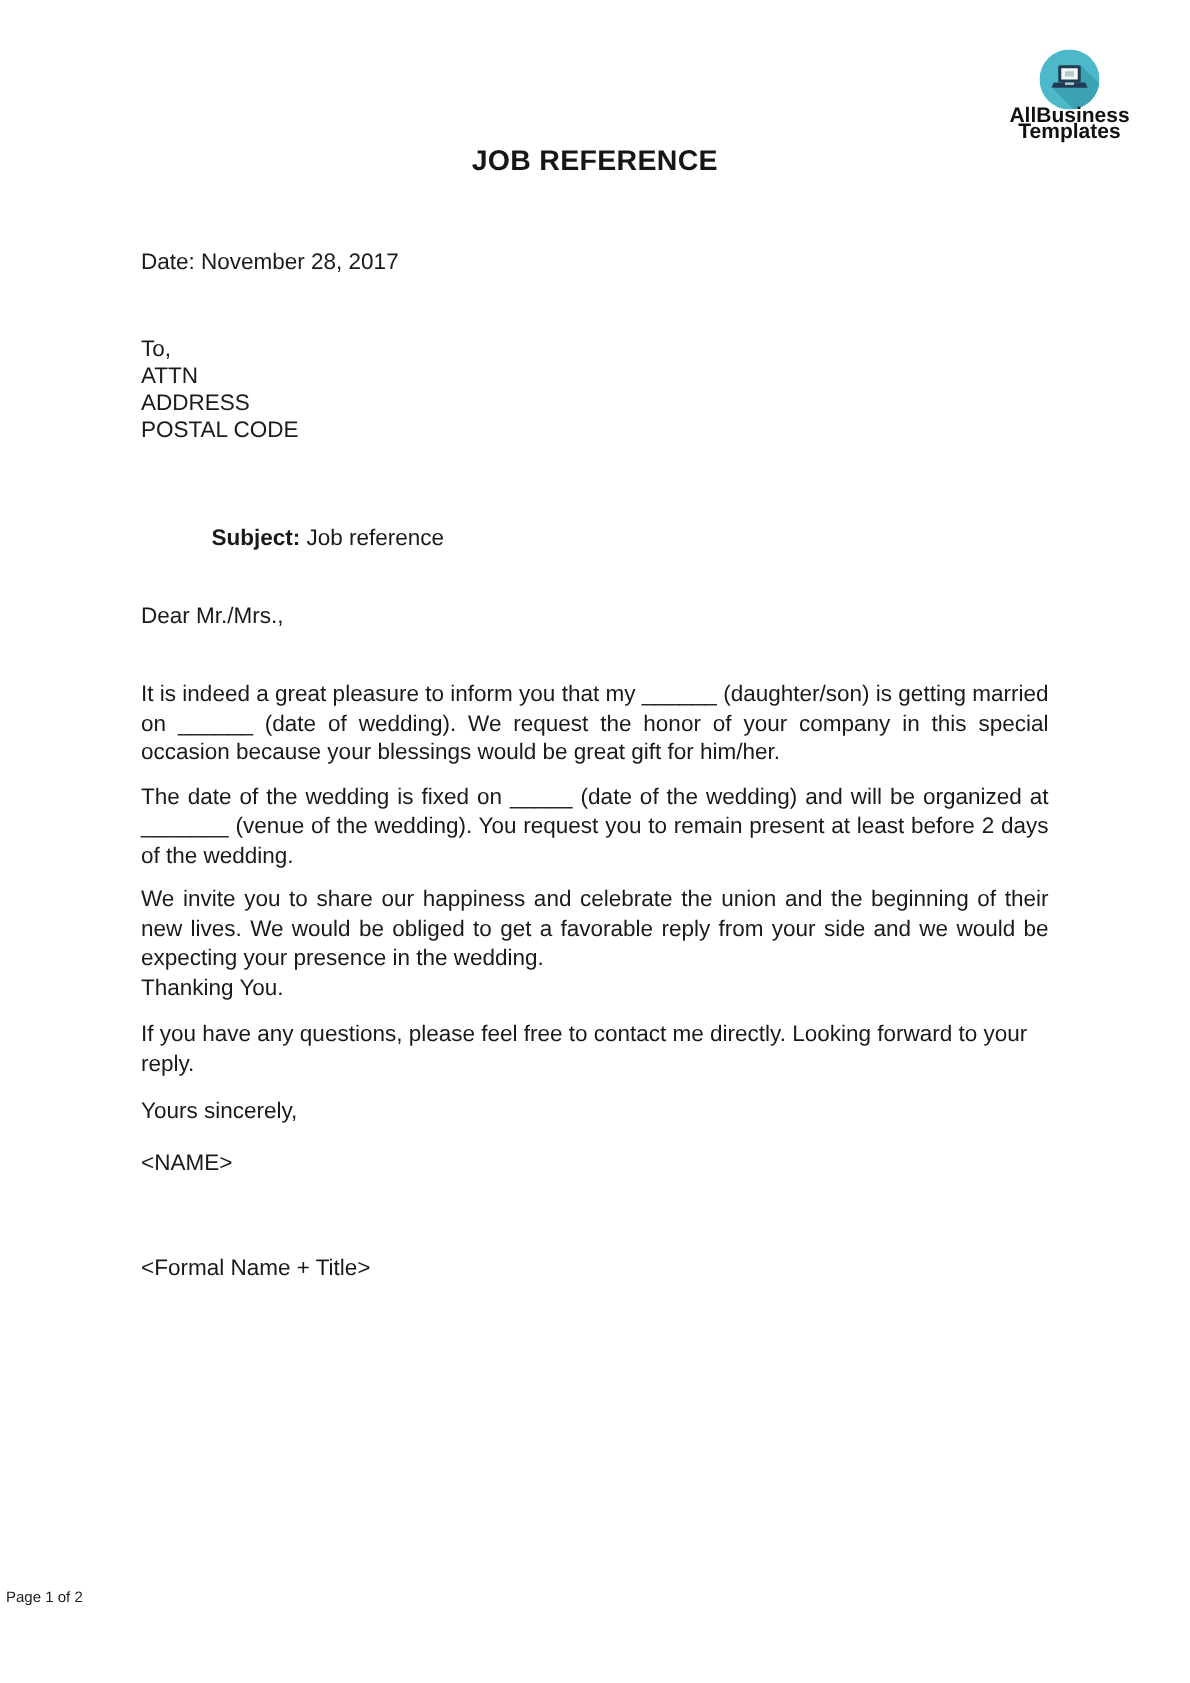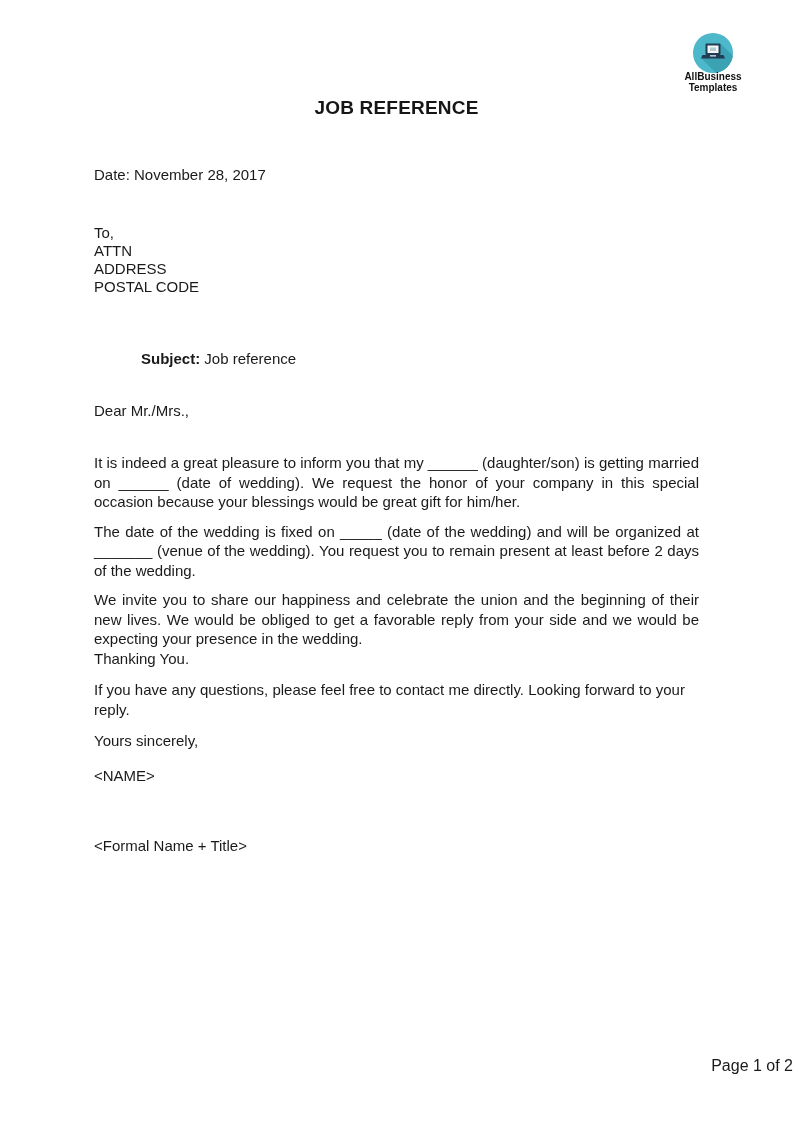--- a/index.html
+++ b/index.html
@@ -16,21 +16,21 @@
   }
   .logo {
     position: absolute;
     top: 33px;
     left: 663px;
     width: 100px;
     text-align: center;
   }
   .logo svg { width: 40px; height: 40px; display: block; margin: 0 auto; }
   .brand {
-    font-size: 10px;
+    font-size: 14px;
     line-height: 11px;
     margin-top: -2px;
     color: #111111;
     font-weight: 600;
   }
   .doc-title {
     text-align: center;
     font-size: 19px;
     line-height: 24px;
     font-weight: 700;
@@ -49,24 +49,24 @@
   .para-next { margin-top: 10px; }
   .line-thanking { }
   .line-questions { margin-top: 11px; }
   .line-signoff { margin-top: 11px; }
   .line-name { margin-top: 15px; }
   .line-signature { margin-top: 17px; }
   .line-formal { margin-top: 50px; }
   .footer {
     position: absolute;
     top: 1059px;
-    left: 18px;
+    left: 4px;
     right: 0;
-    text-align: right;
-    font-size: 16px;
+    text-align: left;
+    font-size: 10px;
     line-height: 14px;
     color: #1a1a1a;
   }
 </style>
 </head>
 <body>
 
 <div class="page">
 
   <div class="logo">

